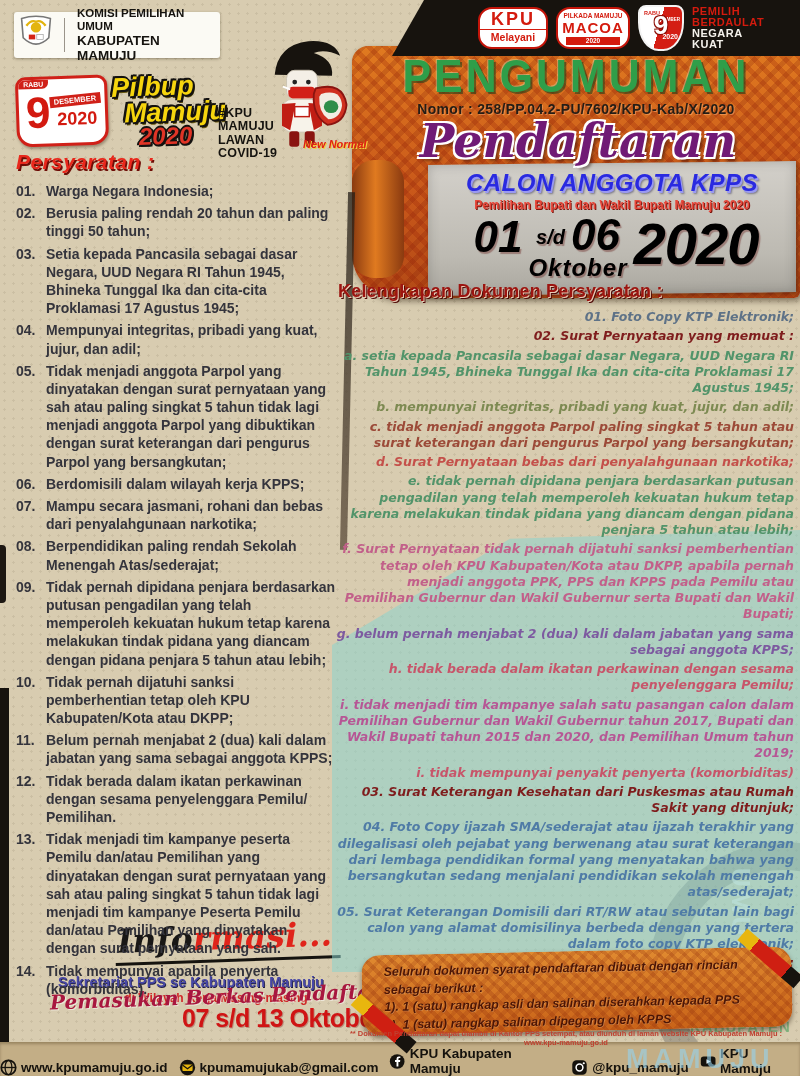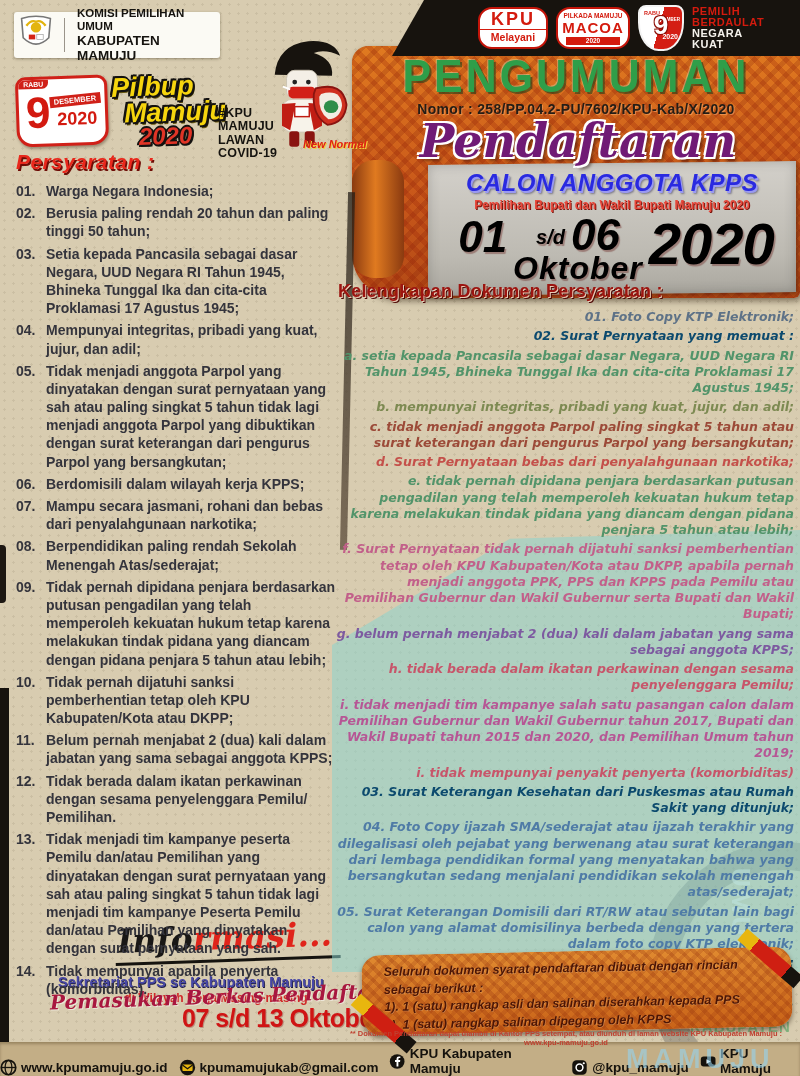--- a/index.html
+++ b/index.html
@@ -97,40 +97,40 @@
   #election{left:440px;top:198px;width:344px;text-align:center;font-size:12px;font-weight:900;
     color:#e8473a;text-shadow:1px 1px 0 #7c140c;}
   #date-group{left:446px;top:213px;width:340px;display:flex;align-items:flex-start;justify-content:center;
     gap:6px;color:#000000;font-weight:900;font-style:italic;
     text-shadow:1.5px 1.5px 1px rgba(90,10,5,.35);}
   #date-group .d-start{font-size:44px;line-height:48px;}
   #date-group .mid{display:flex;flex-direction:column;align-items:center;}
   #date-group .mid .row{display:flex;align-items:flex-end;gap:6px;}
   #date-group .d-sep{font-size:20px;line-height:40px;}
   #date-group .d-end{font-size:44px;line-height:44px;}
-  #date-group .d-month{font-size:32px;line-height:22px;letter-spacing:1px;}
+  #date-group .d-month{font-size:24px;line-height:22px;letter-spacing:1px;}
   #date-group .d-year{font-size:58px;line-height:62px;letter-spacing:-1px;}
 
   
   #req-heading{left:16px;top:150px;font-size:21px;font-weight:900;font-style:italic;color:#e8281c;
     letter-spacing:.4px;text-shadow:1.5px 1.5px 0 #6e0d06;}
   #req-list{left:16px;top:182px;width:320px;color:#34343c;font-weight:bold;font-size:14px;line-height:1.3;}
   .req-item{display:flex;margin-bottom:4px;}
   .req-num{flex:0 0 30px;}
   .req-text{flex:1;}
 
   
   #cyan-panel{left:332px;top:530px;width:468px;height:442px;background:rgba(140,212,205,.55);
     clip-path:polygon(0 26%,38% 2%,100% 0,100% 100%,0 100%);}
   #kd-heading{left:338px;top:281px;width:458px;font-size:18px;font-weight:900;color:#9c1410;
     letter-spacing:.2px;text-shadow:1px 1px 0 #e8cdb6,2px 2px 0 #4e0a06;}
   #kd-list{left:336px;top:309px;width:458px;text-align:right;font-size:12.5px;font-weight:bold;
     font-style:italic;line-height:1.3;font-family:"DejaVu Sans", sans-serif;}
   .kd-item{margin-bottom:3px;}
-  .c-slate{color:#5e7287}.c-teal{color:#0c4a6e}.c-green{color:#52946a}.c-olive{color:#7d8a52}
+  .c-slate{color:#5e7287}.c-teal{color:#7f1d1d}.c-green{color:#52946a}.c-olive{color:#7d8a52}
   .c-brick{color:#9c4a38}.c-red{color:#c4504a}.c-pink{color:#c2608a}.c-rose{color:#c7556a}
   .c-magenta{color:#b65795}.c-purple{color:#7d5aa0}.c-blue{color:#4f7ba6}
 
   
   #informasi{left:115px;top:918px;font-family:"DejaVu Serif", serif;font-style:italic;font-weight:bold;
     font-size:33px;transform:rotate(-2deg);border-bottom:3px solid #15130f;padding:0 8px 2px 2px;}
   #informasi .inf-black{color:#191715;}
   #informasi .inf-red{color:#e0241a;}
   #info-line1{left:38px;top:974px;width:306px;text-align:center;color:#4747a6;font-weight:900;
     font-size:14.5px;text-shadow:.6px .6px 0 #1c1c40;}

